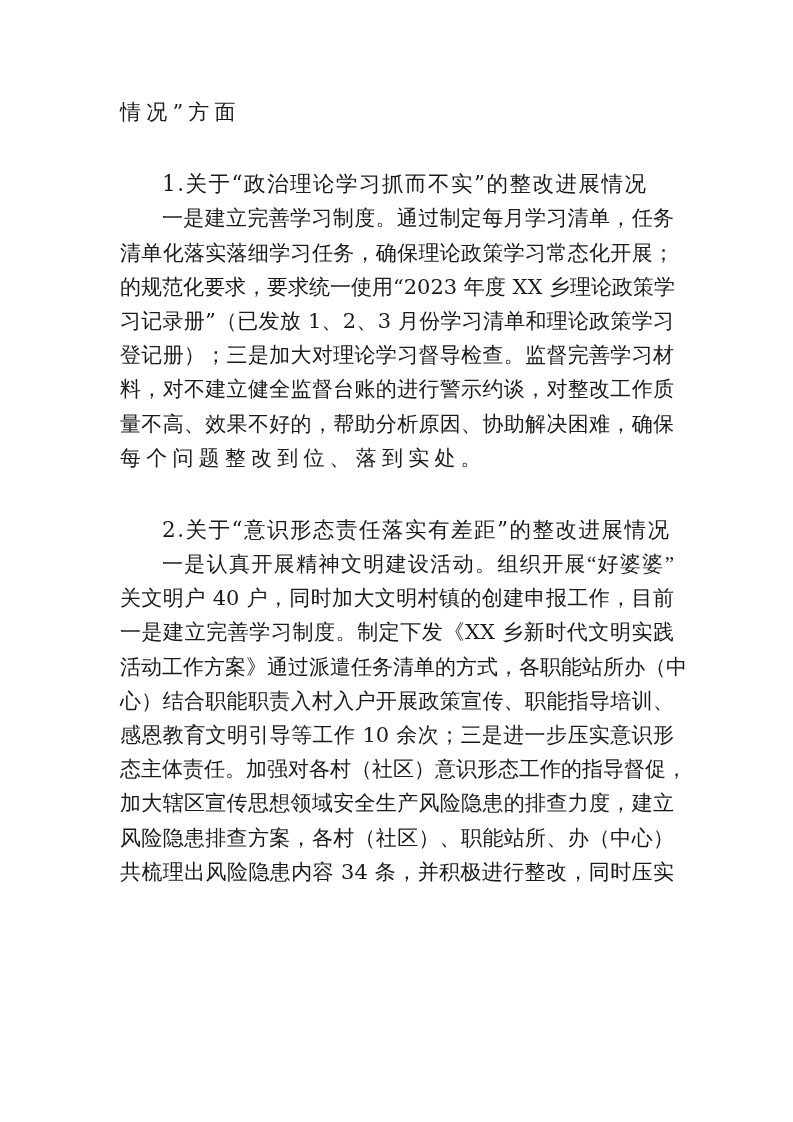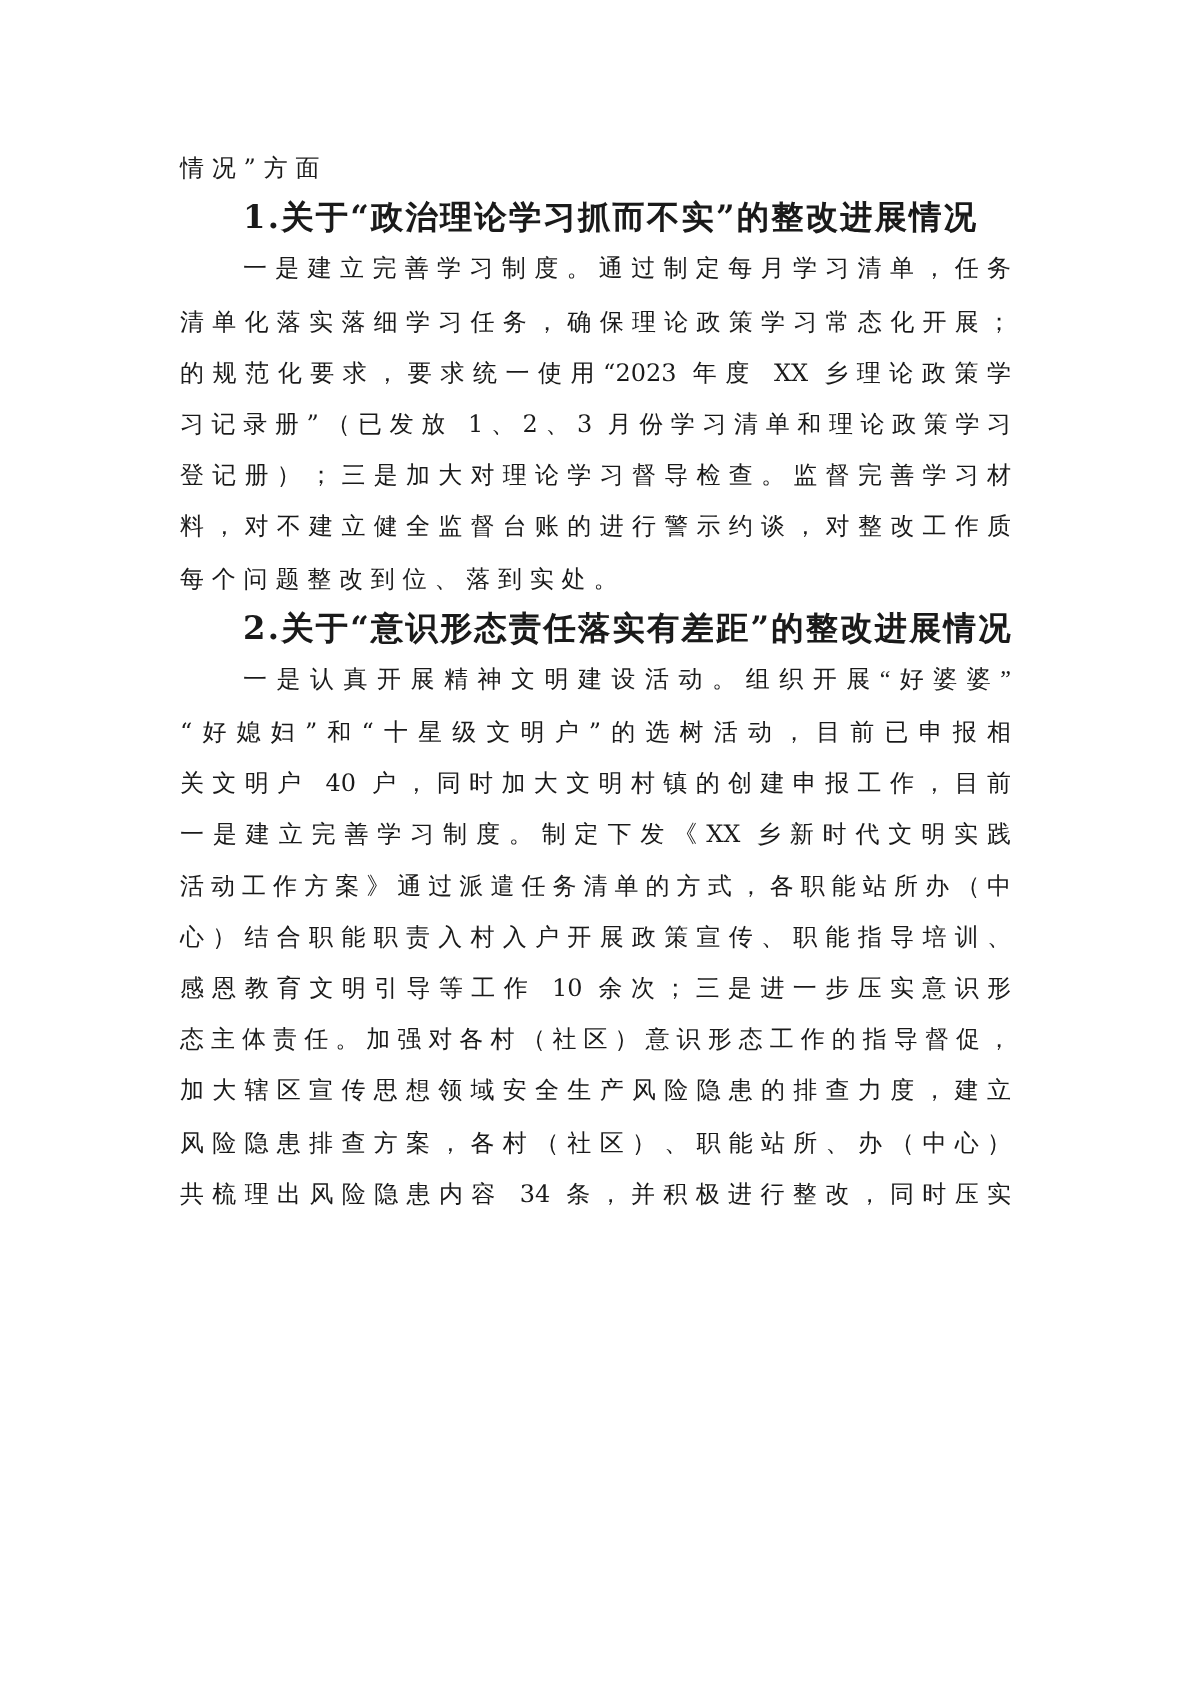--- a/index.html
+++ b/index.html
@@ -8,55 +8,56 @@
     position: absolute;
     left: 120px;
     top: 95px;
     width: 554px;
     font-family: "DejaVu Serif", "Liberation Serif", serif;
     color: #1a1a1a;
   }
   .line {
     height: 34.2px;
     line-height: 34.2px;
-    font-size: 16px;
+    font-size: 21px;
     white-space: nowrap;
     letter-spacing: 5.2px;
     overflow: visible;
   }
   .line.justify {
     text-align: justify;
     text-align-last: justify;
     letter-spacing: 0;
   }
   .indent { padding-left: 42px; font-family: Liberation Serif, serif; }
   .heading {
-    font-weight: bold;
+    font-weight: normal;
     letter-spacing: 1.5px;
     padding-left: 42px;
     font-size: 21.5px;
+    margin-top: 38px;
   }
   .last { text-align: left; text-align-last: left; letter-spacing: 5.2px; }
 </style>
 </head>
 <body>
 
 <div class="page">
   <div class="line last">情况”方面</div>
   <div class="line heading">1.关于“政治理论学习抓而不实”的整改进展情况</div>
   <div class="line justify indent">一是建立完善学习制度。通过制定每月学习清单，任务</div>
   <div class="line justify">清单化落实落细学习任务，确保理论政策学习常态化开展；</div>
   <div class="line justify">的规范化要求，要求统一使用“2023 年度 XX 乡理论政策学</div>
   <div class="line justify">习记录册”（已发放 1、2、3 月份学习清单和理论政策学习</div>
   <div class="line justify">登记册）；三是加大对理论学习督导检查。监督完善学习材</div>
   <div class="line justify">料，对不建立健全监督台账的进行警示约谈，对整改工作质</div>
+  <div class="line justify">量不高、效果不好的，帮助分析原因、协助解决困难，确保</div>
   <div class="line last">每个问题整改到位、落到实处。</div>
   <div class="line heading">2.关于“意识形态责任落实有差距”的整改进展情况</div>
   <div class="line justify indent">一是认真开展精神文明建设活动。组织开展“好婆婆”</div>
-  <div class="line justify">“好媳妇”和“十星级文明户”的选树活动，目前已申报相</div>
   <div class="line justify">关文明户 40 户，同时加大文明村镇的创建申报工作，目前</div>
   <div class="line justify">一是建立完善学习制度。制定下发《XX 乡新时代文明实践</div>
   <div class="line justify">活动工作方案》通过派遣任务清单的方式，各职能站所办（中</div>
   <div class="line justify">心）结合职能职责入村入户开展政策宣传、职能指导培训、</div>
   <div class="line justify">感恩教育文明引导等工作 10 余次；三是进一步压实意识形</div>
   <div class="line justify">态主体责任。加强对各村（社区）意识形态工作的指导督促，</div>
   <div class="line justify">加大辖区宣传思想领域安全生产风险隐患的排查力度，建立</div>
   <div class="line justify">风险隐患排查方案，各村（社区）、职能站所、办（中心）</div>
   <div class="line justify">共梳理出风险隐患内容 34 条，并积极进行整改，同时压实</div>
 </div>

